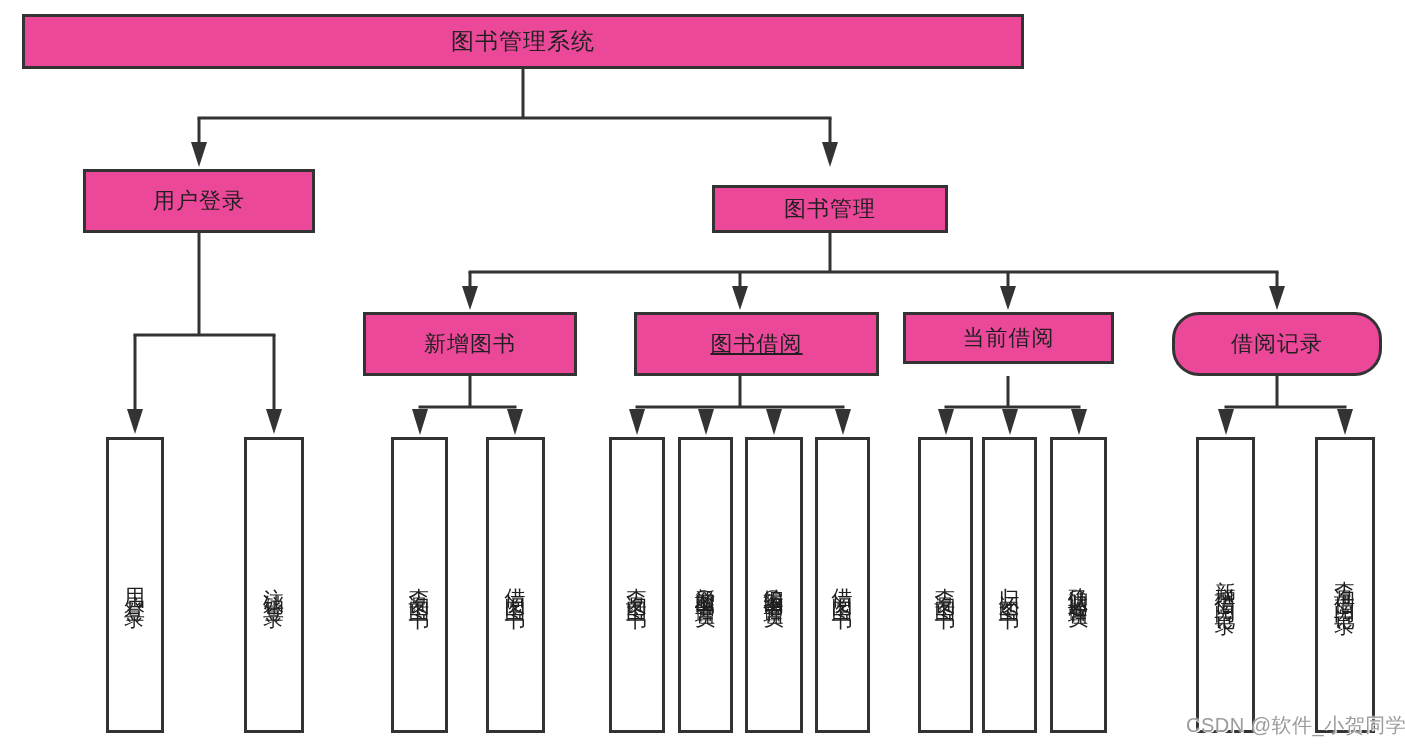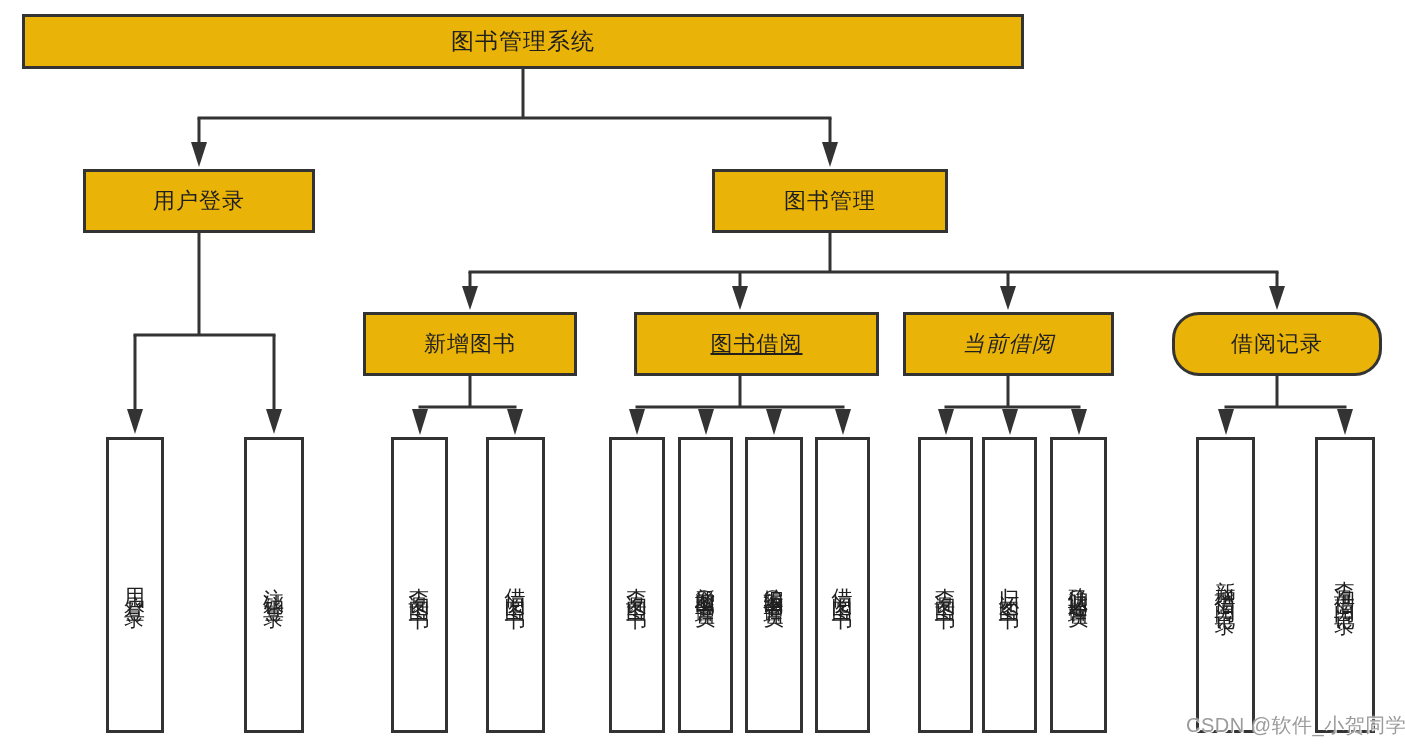--- a/index.html
+++ b/index.html
@@ -18,21 +18,21 @@
   .connectors {
     position: absolute;
     left: 0;
     top: 0;
     pointer-events: none;
   }
   .box {
     position: absolute;
     box-sizing: border-box;
     border: 3px solid #333333;
-    background: #eab308;
+    background: #ec4899;
     display: flex;
     align-items: center;
     justify-content: center;
     color: #1f1f1f;
     font-size: 22px;
     letter-spacing: 1px;
     white-space: nowrap;
   }
   .box--title {
     font-size: 23px;
@@ -126,25 +126,25 @@
       <polygon points="1002,409 1018,409 1010,435"></polygon>
       <polygon points="1071,409 1087,409 1079,435"></polygon>
       <polygon points="1218,409 1234,409 1226,435"></polygon>
       <polygon points="1337,409 1353,409 1345,435"></polygon>
     </g>
   </svg>
 
   <div class="box box--title" style="left:22px; top:14px; width:1002px; height:55px;">图书管理系统</div>
 
   <div class="box" style="left:83px; top:169px; width:232px; height:64px;">用户登录</div>
-  <div class="box" style="left:712px; top:169px; width:236px; height:64px;">图书管理</div>
+  <div class="box" style="left:712px; top:185px; width:236px; height:48px;">图书管理</div>
 
   <div class="box" style="left:363px; top:312px; width:214px; height:64px;">新增图书</div>
   <div class="box" style="left:634px; top:312px; width:245px; height:64px;text-decoration:underline;">图书借阅</div>
-  <div class="box" style="left:903px; top:312px; width:211px; height:64px;font-style:italic;">当前借阅</div>
+  <div class="box" style="left:903px; top:312px; width:211px; height:52px;">当前借阅</div>
   <div class="box" style="left:1172px; top:312px; width:210px; height:64px;border-radius:27px;">借阅记录</div>
 
   <div class="leaf" style="left:106px; top:437px; width:58px; height:296px;">用户登录</div>
   <div class="leaf" style="left:244px; top:437px; width:60px; height:296px;">注销登录</div>
 
   <div class="leaf" style="left:391px; top:437px; width:57px; height:296px;">查询图书</div>
   <div class="leaf" style="left:486px; top:437px; width:59px; height:296px;">借阅图书</div>
 
   <div class="leaf" style="left:609px; top:437px; width:56px; height:296px;">查询图书</div>
   <div class="leaf leaf--tight" style="left:678px; top:437px; width:55px; height:296px;">新增图书（管理员）</div>

